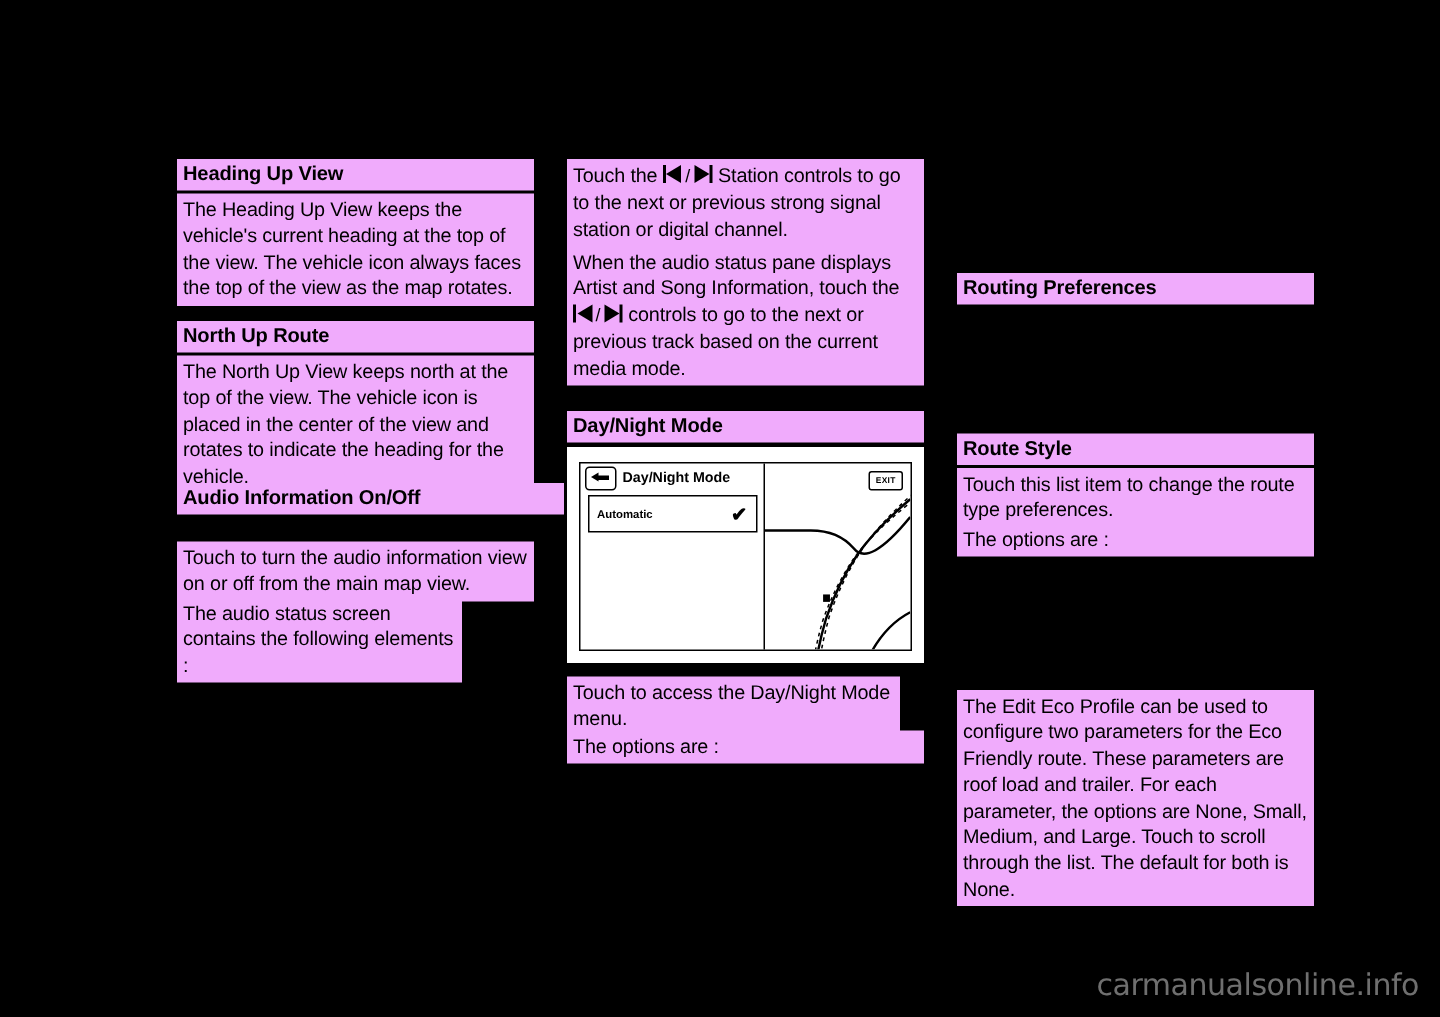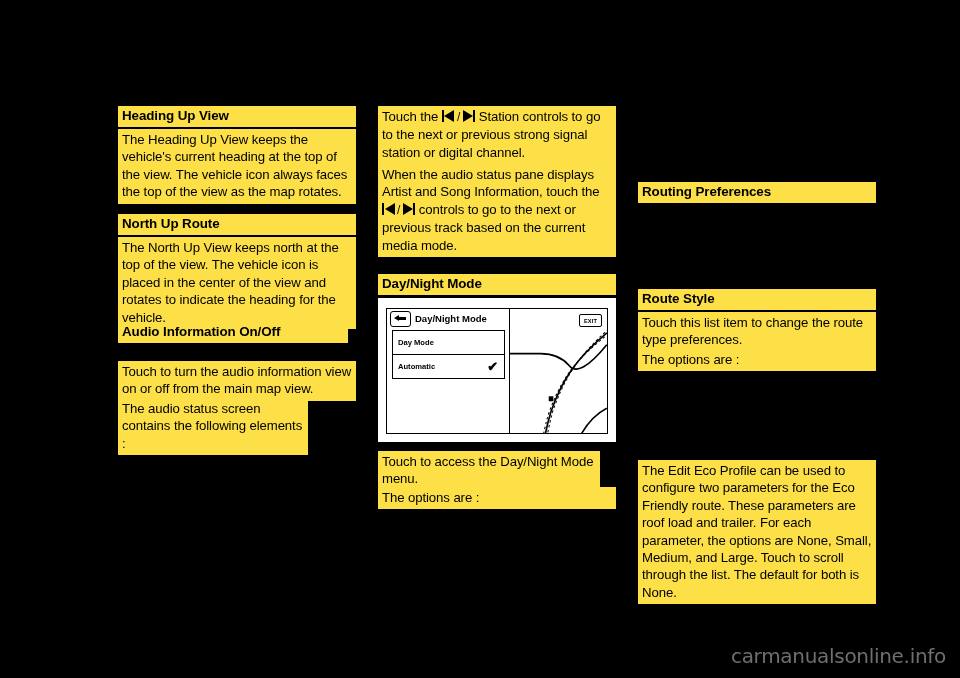--- a/index.html
+++ b/index.html
@@ -28,21 +28,21 @@
     top: 0;
     width: 238px;
   }
   #col-left  { left: 118px; }
   #col-mid   { left: 378px; }
   #col-right { left: 638px; }
 
   
   .block {
     position: absolute;
-    background: #fde047;
+    background: #f0abfc;
     color: #000000;
     box-sizing: border-box;
     padding: 2px 4px 3px 4px;
     font-size: 13.2px;
     line-height: 17.4px;
     letter-spacing: -0.1px;
   }
   .block.heading {
     font-weight: bold;
     font-size: 13.4px;
@@ -228,21 +228,21 @@
     </div>
 
     <div class="block heading" style="left:0; top:214px; width:238px;">
       <p>North Up Route</p>
     </div>
 
     <div class="block" style="left:0; top:237px; width:238px;">
       <p>The North Up View keeps north at the top of the view. The vehicle icon is placed in the center of the view and rotates to indicate the heading for the vehicle.</p>
     </div>
 
-    <div class="block heading" style="left:0; top:322px; width:230px;">
+    <div class="block heading" style="left:0; top:322px; width:258px;">
       <p>Audio Information On/Off</p>
     </div>
 
     <div class="block" style="left:0; top:361px; width:238px;">
       <p>Touch to turn the audio information view on or off from the main map view.</p>
     </div>
 
     <div class="block" style="left:0; top:398px; width:190px;">
       <p>The audio status screen contains the following elements :</p>
     </div>
@@ -270,23 +270,20 @@
     <div class="figure" style="left:0; top:298px; width:238px; height:144px;">
       <div class="fig-inner">
 
         <div class="fig-left">
           <div class="fig-titlebar">
             <div class="back-btn"></div>
             <span class="fig-title">Day/Night Mode</span>
           </div>
 
           <div class="fig-list">
-            <div class="fig-list-item">
-              <span>Day Mode</span>
-            </div>
             <div class="fig-list-item">
               <span>Automatic</span>
               <span class="fig-check">✔</span>
             </div>
           </div>
         </div>
 
         <div class="fig-right">
           <svg class="map-svg" viewBox="0 0 95 125" preserveAspectRatio="none">
             <path d="M -2 45 L 30 45 Q 48 45 58 57 Q 68 70 95 36" fill="none" stroke="#000" stroke-width="1.6"></path>

